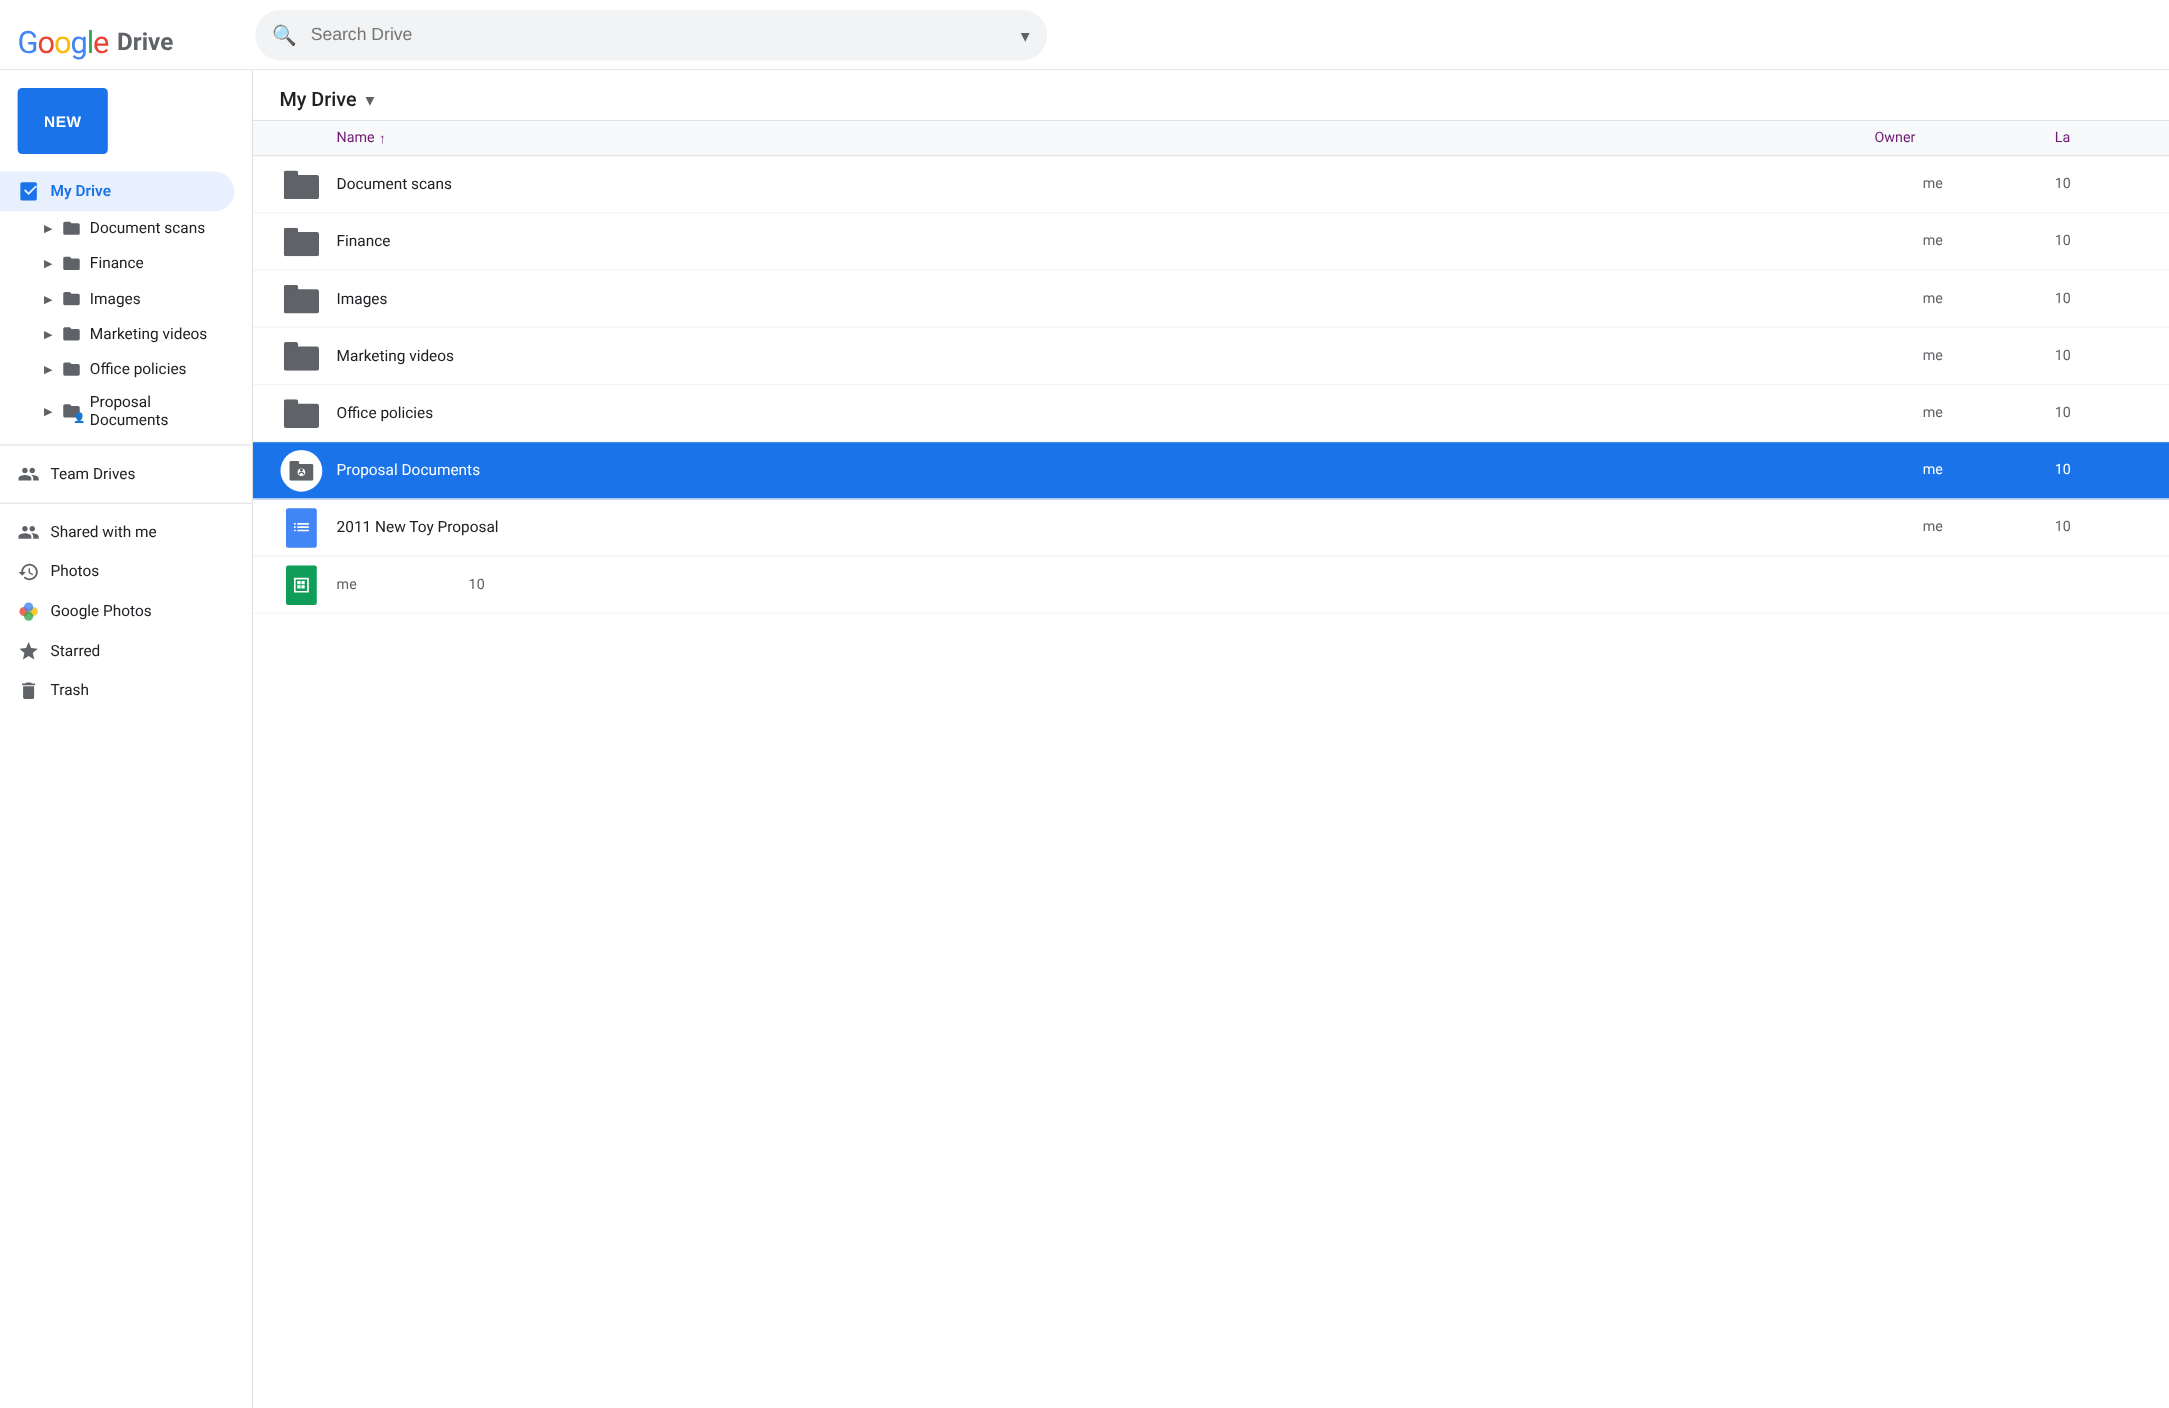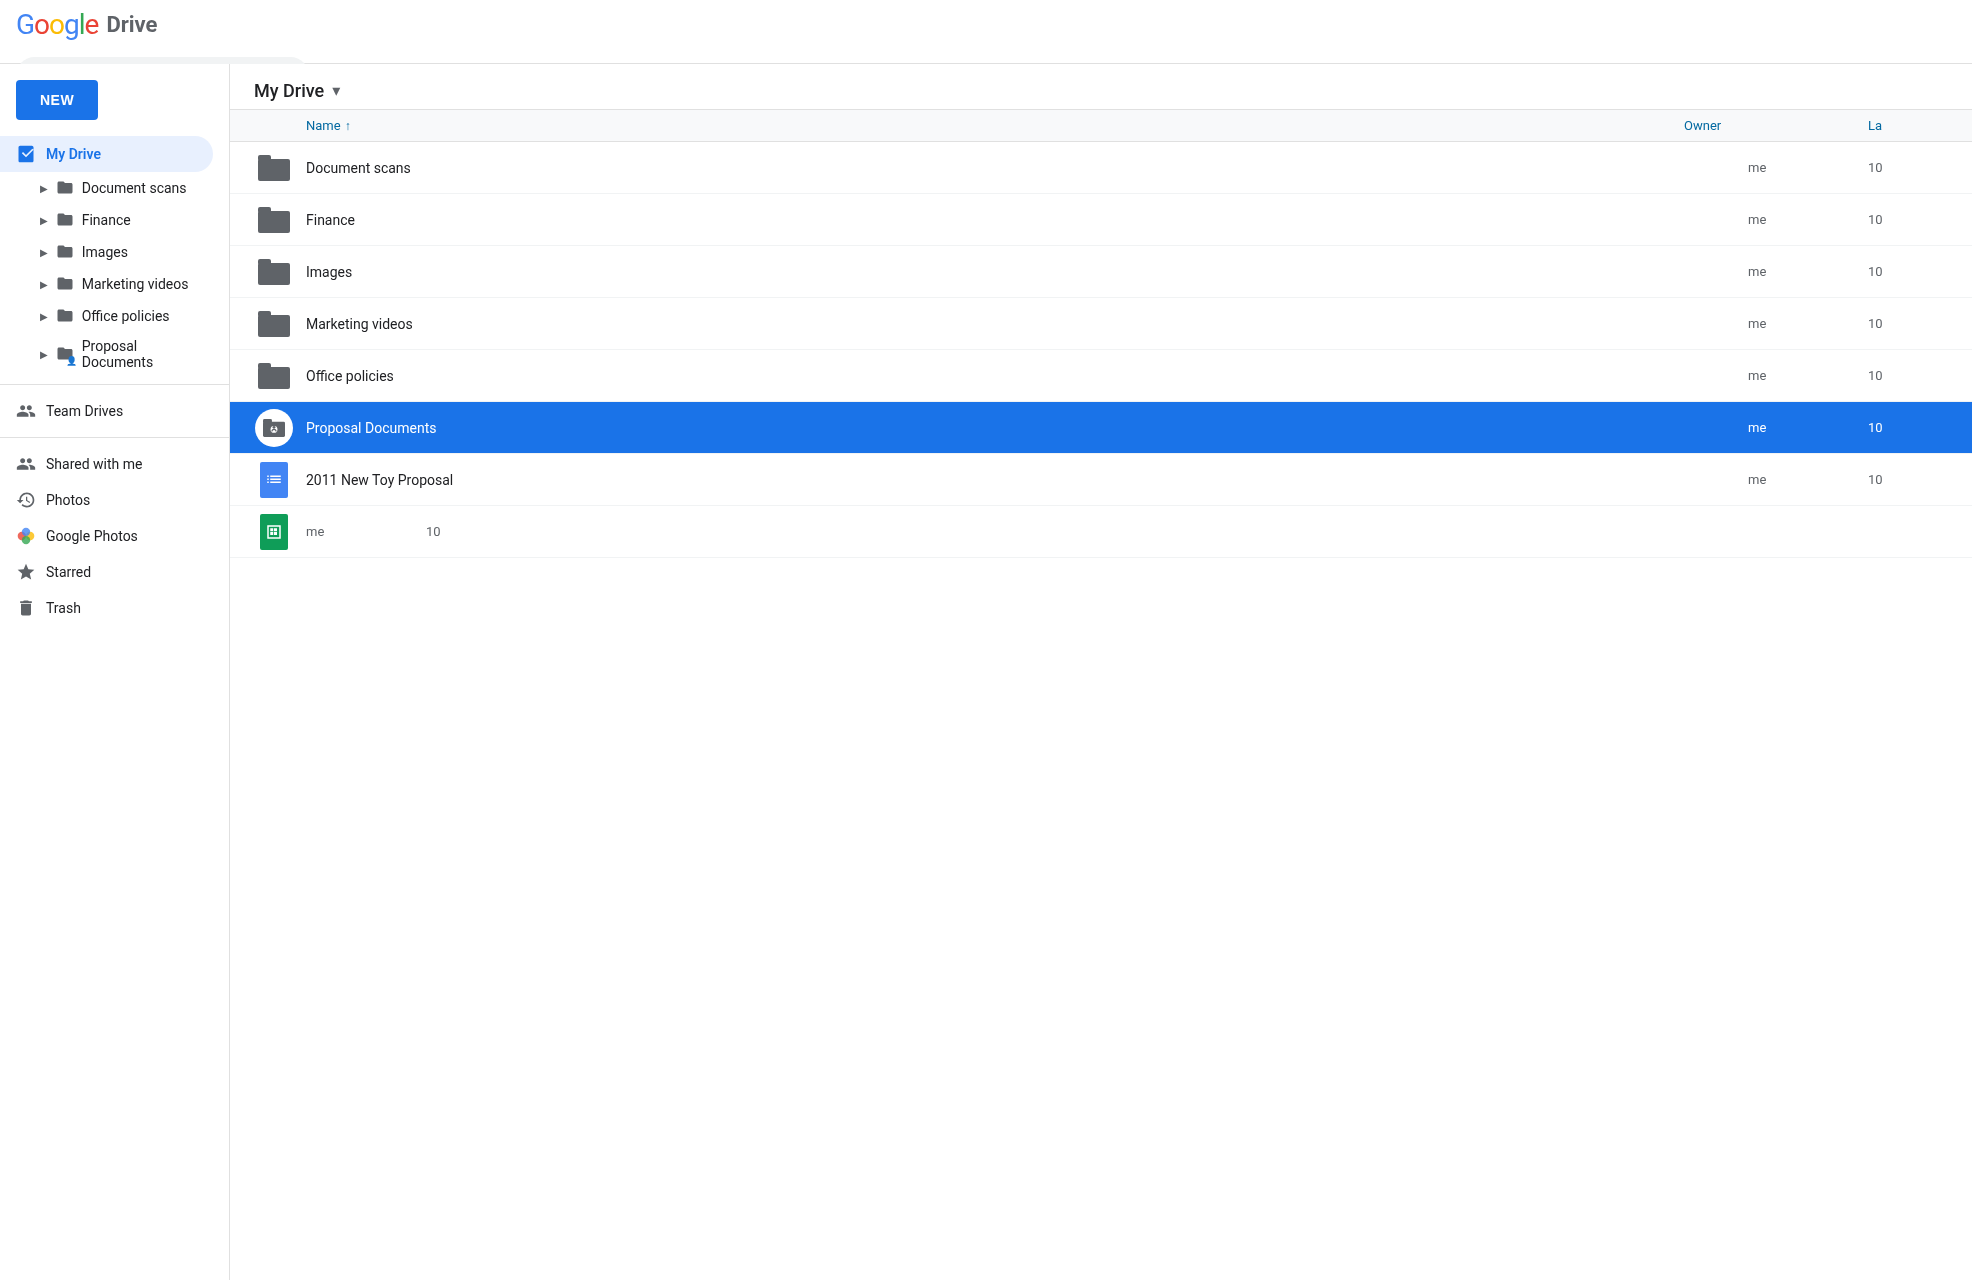--- a/index.html
+++ b/index.html
@@ -1,27 +1,26 @@
 <!DOCTYPE html>
 <html><head>
   <meta charset="utf-8">
   <style>
     * { margin: 0; padding: 0; box-sizing: border-box; }
     body { font-family: 'Roboto', Arial, sans-serif; background: #fff; color: #202124; font-size: 14px; overflow: hidden; }
 
     
     .header {
       display: flex;
-      align-items: flex-start;
+      align-items: flex-end;
       padding: 8px 16px;
       background: #fff;
       height: 64px;
       border-bottom: 1px solid #e0e0e0;
       gap: 16px;
-      flex-direction: column;
     }
     .logo-area {
       display: flex;
       align-items: center;
       gap: 4px;
       min-width: 200px;
     }
     .google-logo {
       font-size: 28px;
       font-weight: 400;
@@ -84,21 +83,21 @@
       background: #fff;
     }
     .new-btn-wrap {
       padding: 8px 16px 16px 16px;
     }
     .new-btn {
       background: #1a73e8;
       color: #fff;
       border: none;
       border-radius: 4px;
-      padding: 12px 24px;
+      padding: 22px 24px;
       font-size: 14px;
       font-weight: 600;
       cursor: pointer;
       letter-spacing: 0.5px;
     }
     .sidebar-item {
       display: flex;
       align-items: center;
       padding: 8px 12px 8px 16px;
       cursor: pointer;
@@ -178,23 +177,22 @@
       flex: 1;
       overflow-y: auto;
     }
 
     .file-list-header {
       display: flex;
       align-items: center;
       padding: 8px 24px;
       background: #f8f9fa;
       border-bottom: 1px solid #e0e0e0;
-      color: #0369a1;
+      color: #701a75;
       font-size: 13px;
-      gap: 20px;
     }
     .col-name {
       flex: 1;
       display: flex;
       align-items: center;
       gap: 4px;
       cursor: pointer;
     }
     .col-owner { width: 120px; }
     .col-last { width: 80px; margin-left: 44px; }

